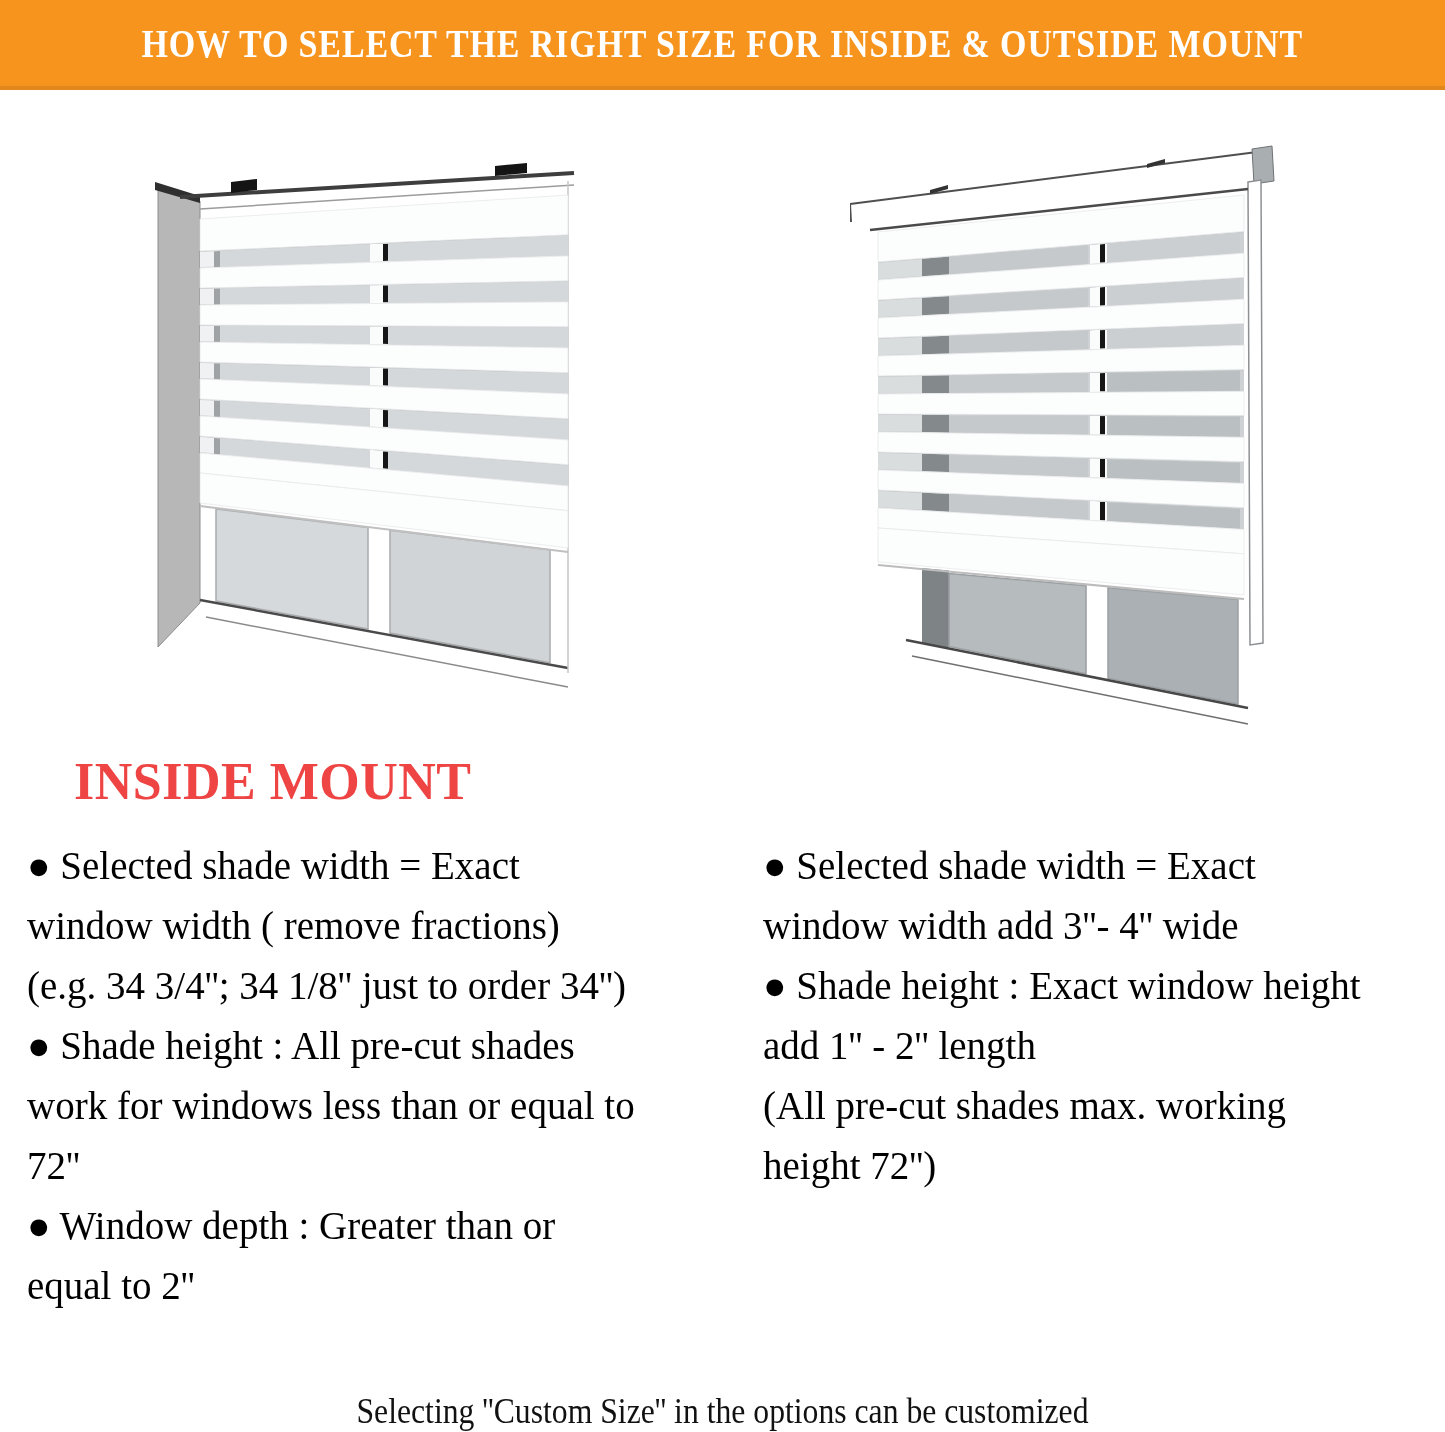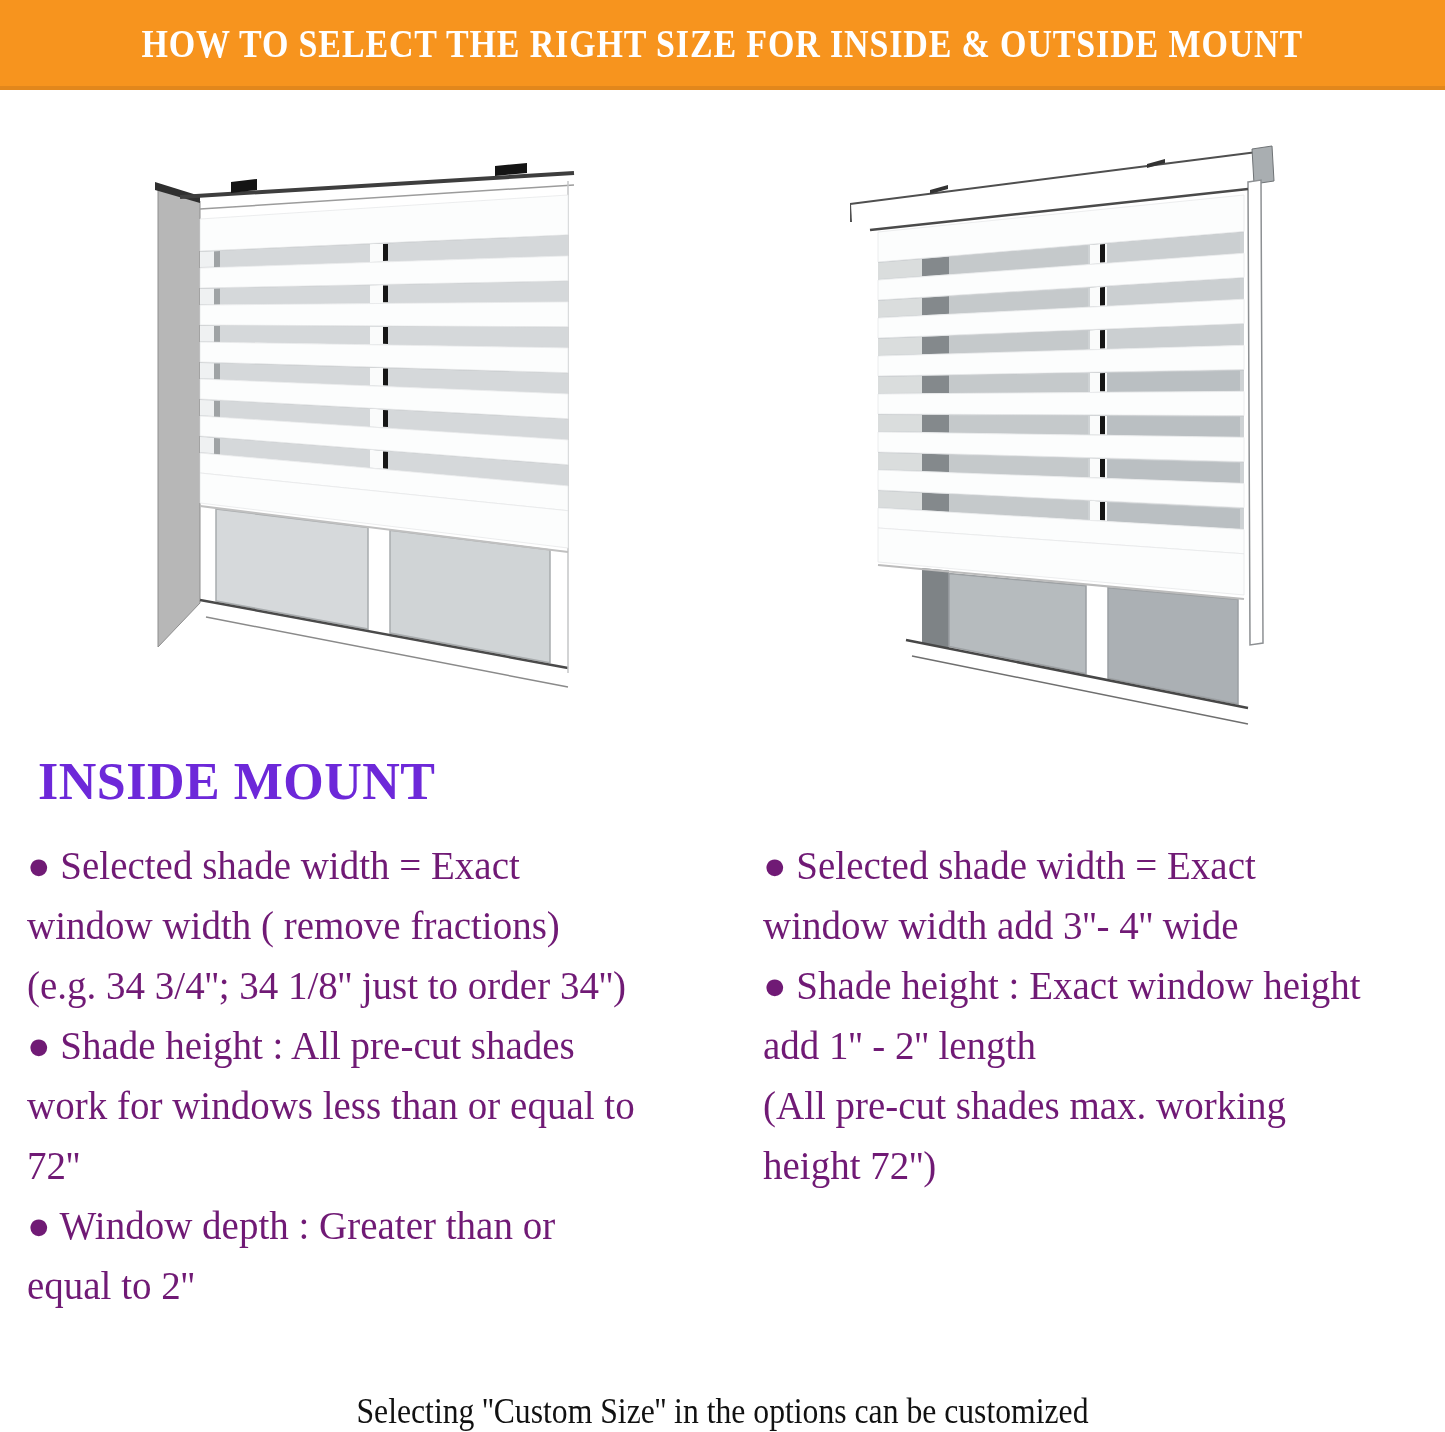--- a/index.html
+++ b/index.html
@@ -15,27 +15,27 @@
   }
   .header-title{
     color:#ffffff;font-size:40px;font-weight:bold;letter-spacing:1px;
     white-space:nowrap;transform:scaleX(0.85);transform-origin:center;
   }
   .illu{position:absolute;}
   #illu-left{left:150px;top:145px;width:560px;height:600px;}
   #illu-right{left:850px;top:140px;width:470px;height:615px;}
   .illu svg{display:block;width:100%;height:100%;}
   .h2{
-    position:absolute;top:752px;font-size:52px;font-weight:bold;color:#6d28d9;
-    letter-spacing:0.5px;white-space:nowrap;
+    position:absolute;top:752px;font-size:52px;font-weight:bold;color:#ef4444;
+    letter-spacing:0.5px;white-space:nowrap;margin-left:36px;
   }
   #h2-inside{left:38px;}
   #h2-outside{left:795px;}
   .bullets{
-    position:absolute;top:836px;font-size:39px;line-height:60px;color:#701a75;
+    position:absolute;top:836px;font-size:39px;line-height:60px;color:#000000;
     white-space:pre-line;
   }
   #bullets-inside{left:27px;width:725px;}
   #bullets-outside{left:763px;width:682px;}
   .footer-note{
     position:absolute;left:0;top:1390px;width:1445px;text-align:center;
     font-size:36px;color:#111111;transform:scaleX(0.88);transform-origin:center;
     white-space:nowrap;
   }
 </style>

